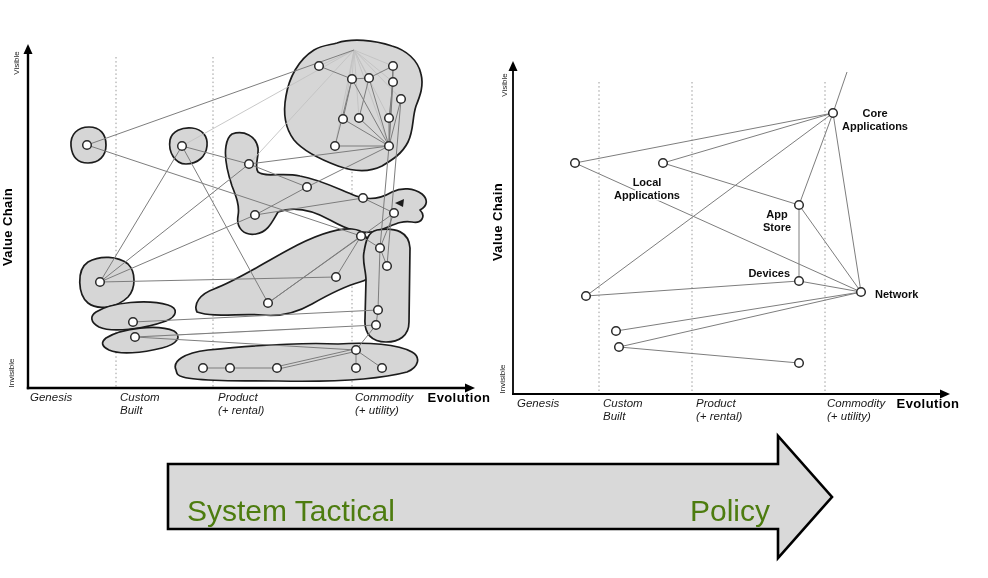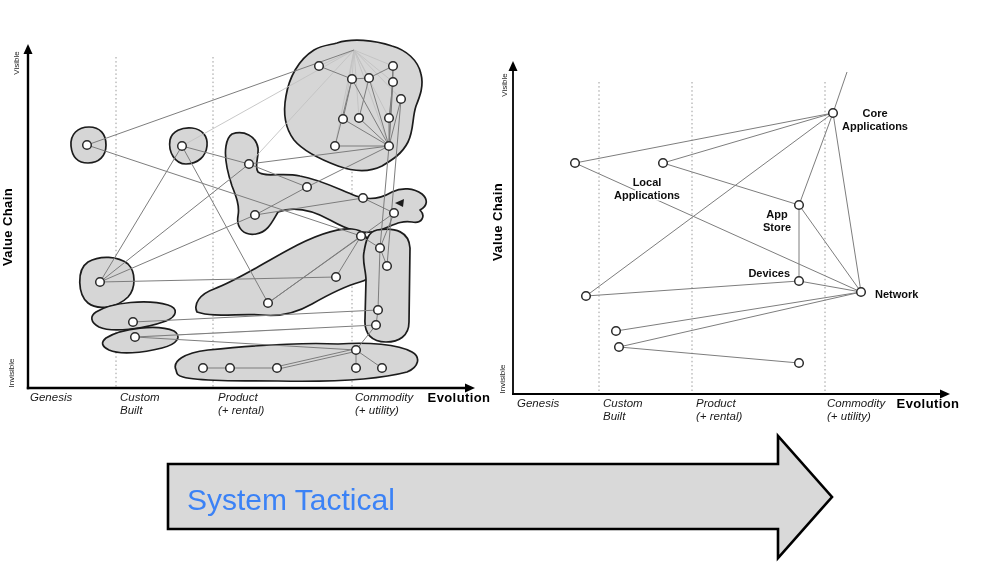--- a/index.html
+++ b/index.html
@@ -4,22 +4,22 @@
 <style>
   html,body{margin:0;padding:0;background:#ffffff;}
   .canvas{position:relative;width:988px;height:578px;background:#ffffff;
           font-family:"Liberation Sans",sans-serif;overflow:hidden;}
   svg text{font-family:"Liberation Sans",sans-serif;fill:#111111;}
   svg .stage{font-style:italic;font-size:11.5px;fill:#1a1a1a;}
   svg .axisbold{font-weight:bold;font-size:13px;fill:#000000;letter-spacing:.4px;}
   svg .tiny{font-size:8px;fill:#222222;}
   svg .nodelabel{font-weight:bold;font-size:11px;fill:#0d0d0d;
                  paint-order:stroke;stroke:#ffffff;stroke-width:3px;stroke-linejoin:round;}
-  .banner-text{position:absolute;font-size:30px;color:#3b82f6;white-space:nowrap;
-               font-family:"Liberation Sans",sans-serif;}
+  .banner-text{position:absolute;font-size:30px;color:#4d7c0f;white-space:nowrap;
+               font-family:"Liberation Sans",sans-serif;margin-top:11px;}
 </style>
 </head>
 <body>
 
 <div class="canvas">
   <svg id="scene" width="988" height="578" viewBox="0 0 988 578">
       <g>
         <line x1="116" y1="57" x2="116" y2="388" stroke="#9a9a9a" stroke-width="1" stroke-dasharray="1.5,2.6"></line>
         <line x1="213" y1="57" x2="213" y2="388" stroke="#9a9a9a" stroke-width="1" stroke-dasharray="1.5,2.6"></line>
         <line x1="352" y1="57" x2="352" y2="388" stroke="#9a9a9a" stroke-width="1" stroke-dasharray="1.5,2.6"></line>
@@ -200,13 +200,14 @@
         <text x="777" y="218" text-anchor="middle" class="nodelabel">App</text>
         <text x="777" y="231" text-anchor="middle" class="nodelabel">Store</text>
         <text x="790" y="277" text-anchor="end" class="nodelabel">Devices</text>
         <text x="875" y="298" text-anchor="start" class="nodelabel">Network</text>
       </g>
       <g>
         <path d="M168,464 H778 V436 L832,497 L778,558 V529 H168 Z" fill="#d9d9d9" stroke="#000000" stroke-width="2.6" stroke-linejoin="miter"></path>
       </g>
     </svg>
   <div class="banner-text" style="left:187px;top:483px;">System Tactical</div>
+  <div class="banner-text" style="left:690px;top:483px;">Policy</div>
 </div>
 
 </body></html>

